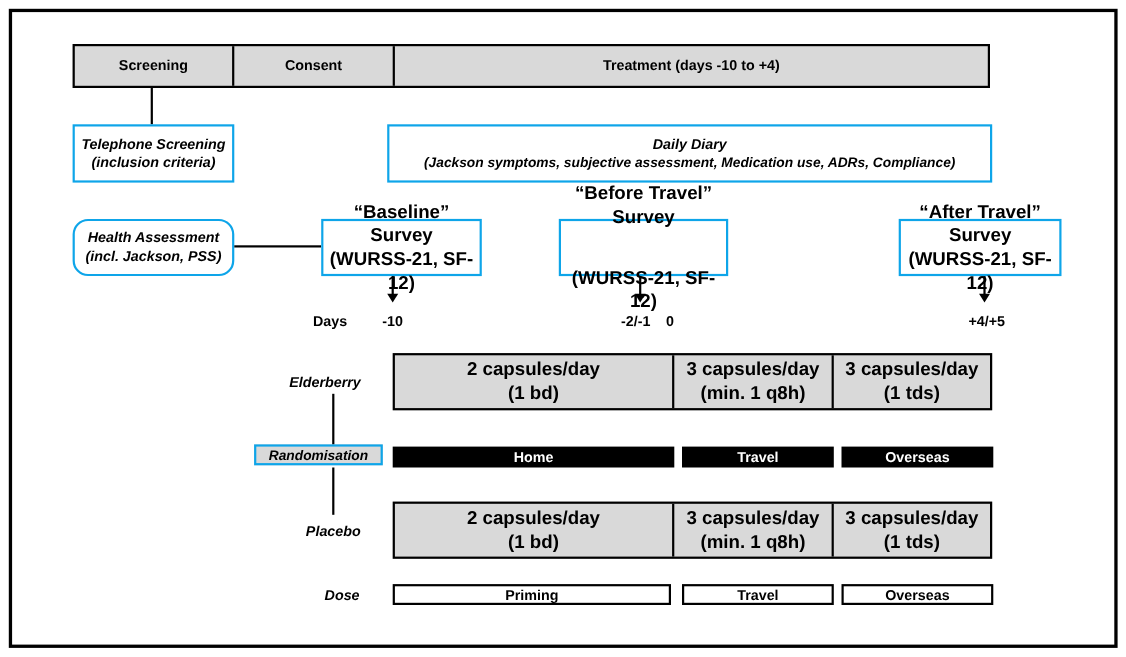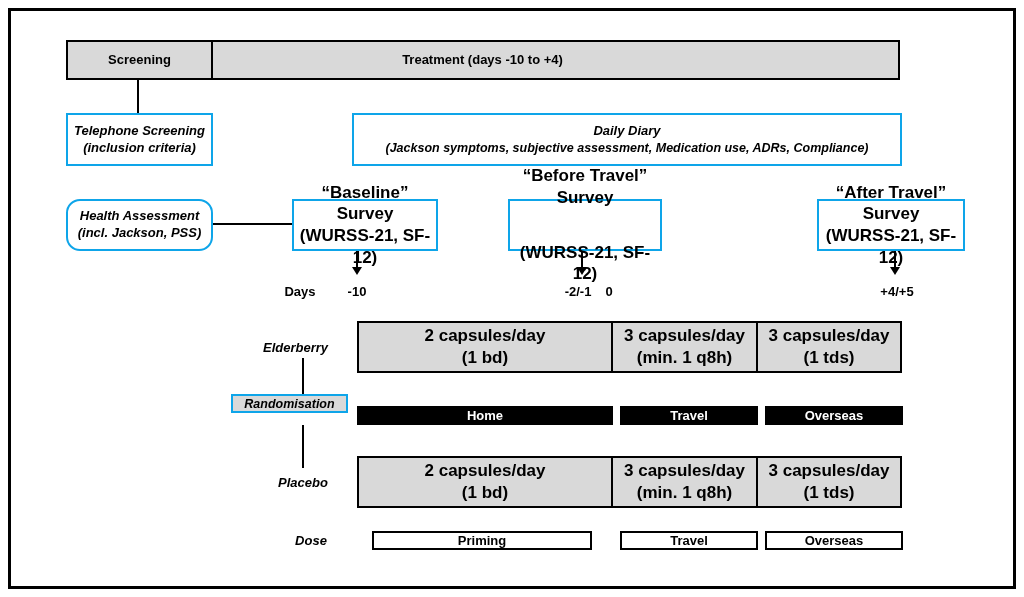--- a/index.html
+++ b/index.html
@@ -48,20 +48,21 @@
 </style>
 </head>
 <body>
 
 <div class="canvas">
 
   <div class="frame"></div>
 
   <div class="seg-row" style="left:66px; top:40px; width:834px; height:40px;">
     <div class="seg b" style="width:143px;">Screening</div>
+    <div class="seg b" style="width:146px;">Consent</div>
     <div class="seg b" style="width:541px;">Treatment (days -10 to +4)</div>
   </div>
 
   <div class="vline" style="left:137px; top:79px; width:2px; height:35px;"></div>
 
   <div class="box" style="left:66px; top:113px; width:147px; height:53px;">
     <span class="bi">Telephone Screening</span>
     <span class="bi">(inclusion criteria)</span>
   </div>
 
@@ -120,21 +121,21 @@
     </div>
     <div class="seg" style="width:144px;">
       <span class="b12">3 capsules/day</span>
       <span class="b12">(1 tds)</span>
     </div>
   </div>
 
   <div class="vline" style="left:302px; top:358px; width:2px; height:48px;"></div>
   <div class="vline" style="left:302px; top:425px; width:2px; height:43px;"></div>
 
-  <div class="box gray" style="left:231px; top:394px; width:117px; height:19px;">
+  <div class="box gray" style="left:231px; top:404px; width:117px; height:19px;">
     <span class="bi12">Randomisation</span>
   </div>
 
   <div class="bar" style="left:357px; top:406px; width:256px; height:19px;">Home</div>
   <div class="bar" style="left:620px; top:406px; width:138px; height:19px;">Travel</div>
   <div class="bar" style="left:765px; top:406px; width:138px; height:19px;">Overseas</div>
 
   <div class="lbl bi" style="left:258px; top:475px; width:90px;">Placebo</div>
 
   <div class="seg-row" style="left:357px; top:456px; width:545px; height:52px;">
@@ -147,17 +148,17 @@
       <span class="b12">(min. 1 q8h)</span>
     </div>
     <div class="seg" style="width:144px;">
       <span class="b12">3 capsules/day</span>
       <span class="b12">(1 tds)</span>
     </div>
   </div>
 
   <div class="lbl bi" style="left:266px; top:533px; width:90px;">Dose</div>
 
-  <div class="dosebox" style="left:372px; top:531px; width:220px; height:19px;">Priming</div>
+  <div class="dosebox" style="left:357px; top:531px; width:253px; height:19px;">Priming</div>
   <div class="dosebox" style="left:620px; top:531px; width:138px; height:19px;">Travel</div>
   <div class="dosebox" style="left:765px; top:531px; width:138px; height:19px;">Overseas</div>
 
 </div>
 
 </body></html>

